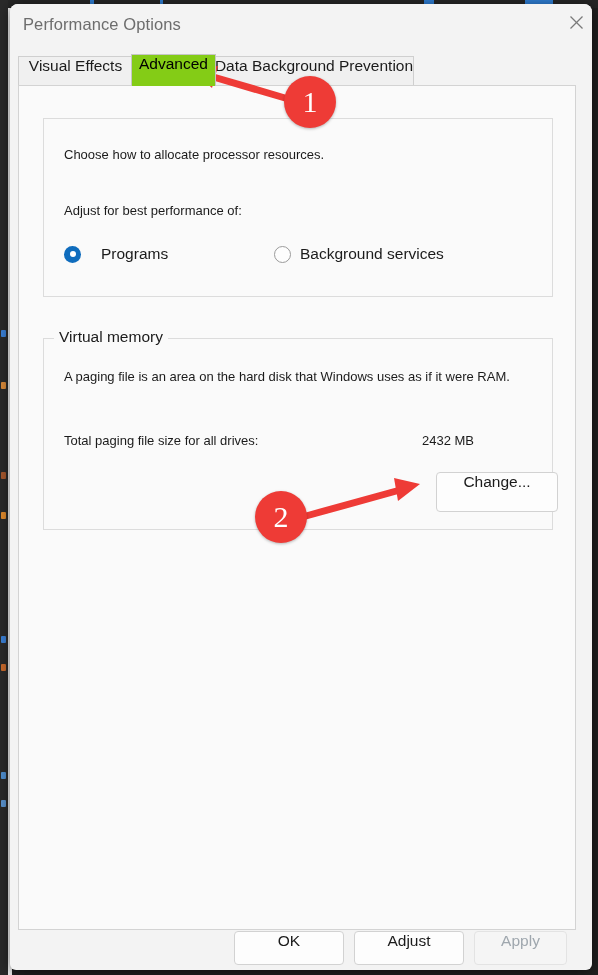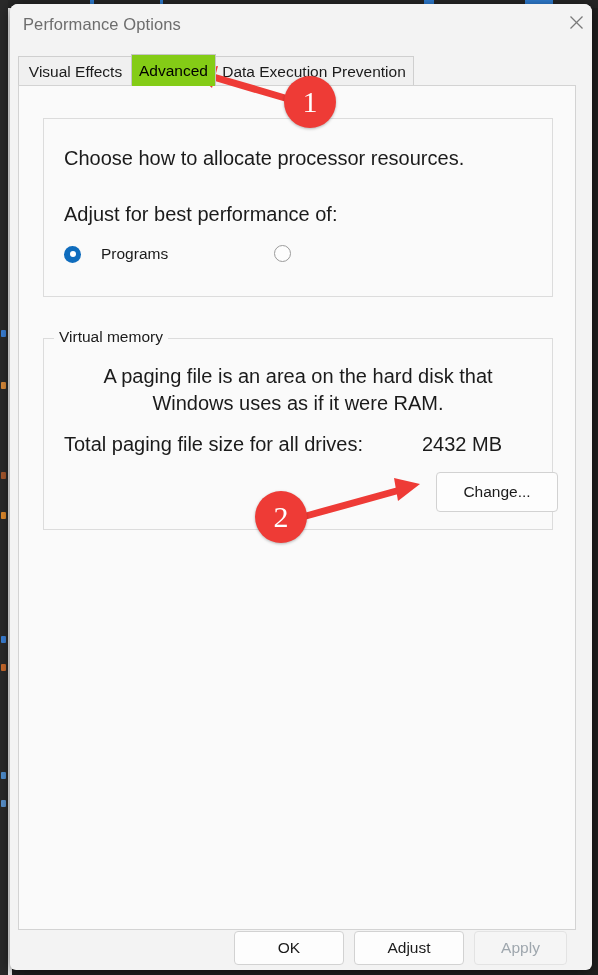--- a/index.html
+++ b/index.html
@@ -98,21 +98,20 @@
   }
   .tab {
     position: absolute;
     top: 0;
     height: 30px;
     box-sizing: border-box;
     background: #f0f0f0;
     border: 1px solid #cfcfcf;
     border-bottom: none;
     display: flex;
-    align-items: center;
     justify-content: center;
     font-size: 15.5px;
     color: #1b1b1b;
     white-space: nowrap;
     cursor: default;
   }
   .tab.active {
     background: #84cc16;
     border-color: #c6c6c6;
     height: 32px;
@@ -144,24 +143,23 @@
     left: 10px;
     padding: 0 5px;
     background: #fafafa;
     font-size: 15.5px;
     color: #1b1b1b;
     white-space: nowrap;
   }
 
   .body-text {
     position: absolute;
-    font-size: 20px;
-    color: #1b1b1b;
-    white-space: nowrap;
-    text-align: center;
+    font-size: 13px;
+    color: #1b1b1b;
+    white-space: nowrap;
   }
   .body-text.wrap {
     white-space: normal;
     line-height: 27px;
   }
 
   
   .radio-row {
     position: absolute;
     display: flex;
@@ -200,21 +198,20 @@
   }
 
   
   .btn {
     position: absolute;
     box-sizing: border-box;
     background: #fdfdfd;
     border: 1px solid #d2d2d2;
     border-radius: 4px;
     display: flex;
-    align-items: center;
     justify-content: center;
     font-size: 15.5px;
     color: #1b1b1b;
     white-space: nowrap;
     cursor: default;
   }
   .btn.disabled {
     background: #f5f5f5;
     border-color: #e3e3e3;
     color: #9fa7ae;
@@ -276,39 +273,40 @@
     </div>
 
     <div class="tabstrip">
       <div class="tab" style="left:8px;width:115px;">
         <span>Visual Effects</span>
       </div>
       <div class="tab active" style="left:121px;width:85px;top:-2px;">
         <span>Advanced</span>
       </div>
       <div class="tab" style="left:204px;width:200px;">
-        <span>Data Execution Prevention</span>
+        <span>Data Background Prevention</span>
       </div>
     </div>
 
     <div class="tabbody">
 
       <div class="groupbox" style="left:24px;top:32px;width:510px;height:179px;">
 
         <div class="body-text" style="left:20px;top:28px;">Choose how to allocate processor resources.</div>
 
         <div class="body-text" style="left:20px;top:84px;">Adjust for best performance of:</div>
 
         <div class="radio-row" style="left:20px;top:126px;gap:11px;">
           <span class="radio on"></span>
           <span class="radio-label">Programs</span>
         </div>
 
         <div class="radio-row" style="left:230px;top:126px;">
           <span class="radio off"></span>
+          <span class="radio-label">Background services</span>
         </div>
       </div>
 
       <div class="groupbox" style="left:24px;top:252px;width:510px;height:192px;">
         <div class="group-label">Virtual memory</div>
 
         <div class="body-text" style="left:20px;top:94px;">Total paging file size for all drives:</div>
 
         <div class="body-text wrap" style="left:20px;top:24px;width:468px;">A paging file is an area on the hard disk that Windows uses as if it were RAM.</div>
         <div class="body-text" style="left:378px;top:94px;">2432 MB</div>

